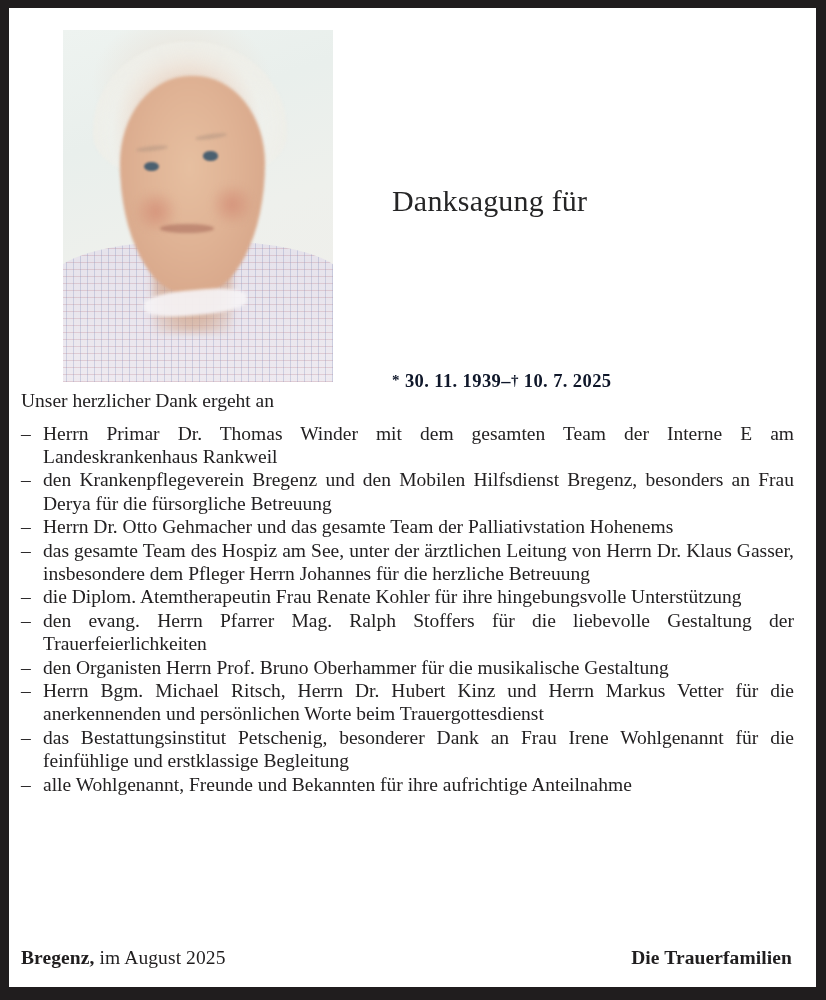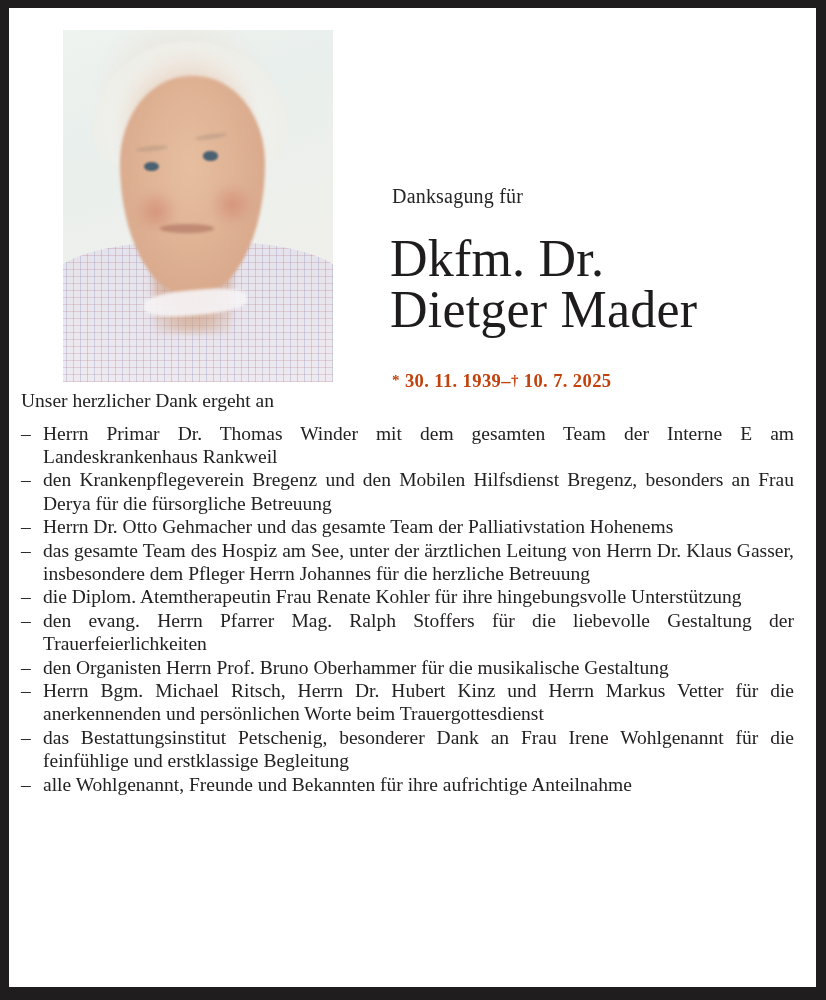--- a/index.html
+++ b/index.html
@@ -134,42 +134,42 @@
     position: absolute;
     left: 383px;
     top: 0;
     right: 18px;
     bottom: 0;
   }
   .danksagung {
     position: absolute;
     top: 178px;
     left: 0;
-    font-size: 20px;
+    font-size: 30px;
     color: #252526;
     letter-spacing: 0.2px;
     line-height: 1;
   }
   .deceased-name {
     position: absolute;
     top: 225px;
     left: -2px;
     font-size: 52px;
     line-height: 51px;
     color: #1e1c1d;
     letter-spacing: 0.2px;
     white-space: pre-line;
   }
   .dates {
     position: absolute;
     top: 363px;
     left: 0;
     font-size: 18.5px;
     font-weight: bold;
-    color: #c2410c;
+    color: #0f172a;
     letter-spacing: 0.4px;
   }
   .dates .sym { font-size: 15px; vertical-align: 2px; }
 
   
   .body {
     padding: 0 22px 0 10px;
     font-family: Liberation Serif, serif;
   }
   .intro {
@@ -239,22 +239,20 @@
           <div class="brow-r"></div>
           <div class="eye-l"></div>
           <div class="eye-r"></div>
           <div class="mouth"></div>
           <div class="collar"></div>
         </div>
       </div>
 
       <div class="titles">
         <div class="danksagung">Danksagung für</div>
-        <div class="deceased-name">Dkfm. Dr.
-Dietger Mader</div>
         <div class="dates">
           <span class="sym">*</span>
           <span>30. 11. 1939</span><span>–</span><span class="sym">†</span>
           <span>10. 7. 2025</span>
         </div>
       </div>
 
     </div>
 
     <div class="body">
@@ -266,15 +264,19 @@
         <li>das gesamte Team des Hospiz am See, unter der ärztlichen Leitung von Herrn Dr. Klaus Gasser, insbesondere dem Pfleger Herrn Johannes für die herzliche Betreuung</li>
         <li>die Diplom. Atemtherapeutin Frau Renate Kohler für ihre hingebungsvolle Unterstützung</li>
         <li>den evang. Herrn Pfarrer Mag. Ralph Stoffers für die liebevolle Gestaltung der Trauerfeierlichkeiten</li>
         <li class="nojustify">den Organisten Herrn Prof. Bruno Oberhammer für die musikalische Gestaltung</li>
         <li>Herrn Bgm. Michael Ritsch, Herrn Dr. Hubert Kinz und Herrn Markus Vetter für die anerkennenden und persönlichen Worte beim Trauergottesdienst</li>
         <li>das Bestattungsinstitut Petschenig, besonderer Dank an Frau Irene Wohlgenannt für die feinfühlige und erstklassige Begleitung</li>
         <li class="nojustify">alle Wohlgenannt, Freunde und Bekannten für ihre aufrichtige Anteilnahme</li>
       </ul>
     </div>
 
+    <div class="footer">
+      <div class="left"><span class="place">Bregenz,</span><span> im August 2025</span></div>
+      <div class="right">Die Trauerfamilien</div>
+    </div>
 
   </div>
 </div>
 
 </body></html>

